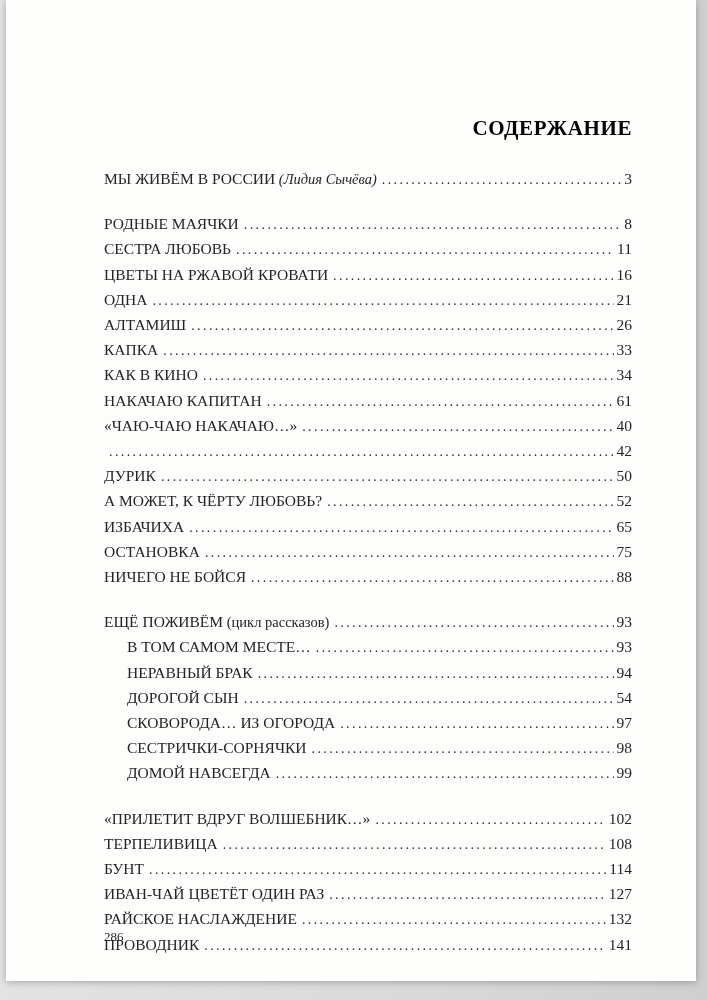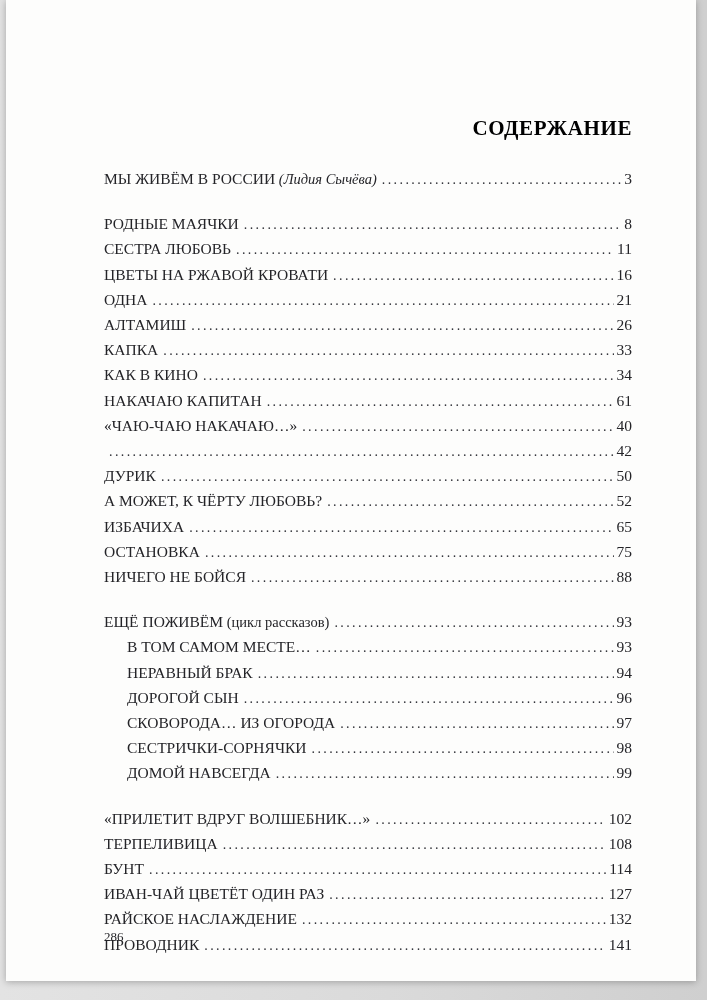--- a/index.html
+++ b/index.html
@@ -163,21 +163,21 @@
             <span class="entry-page">93</span>
           </div>
           <div class="toc-entry indent">
             <span class="entry-title">НЕРАВНЫЙ БРАК</span>
             <span class="dots"></span>
             <span class="entry-page">94</span>
           </div>
           <div class="toc-entry indent">
             <span class="entry-title">ДОРОГОЙ СЫН</span>
             <span class="dots"></span>
-            <span class="entry-page">96</span>
+            <span class="entry-page">54</span>
           </div>
           <div class="toc-entry indent">
             <span class="entry-title">СКОВОРОДА… ИЗ ОГОРОДА</span>
             <span class="dots"></span>
             <span class="entry-page">97</span>
           </div>
           <div class="toc-entry indent">
             <span class="entry-title">СЕСТРИЧКИ-СОРНЯЧКИ</span>
             <span class="dots"></span>
             <span class="entry-page">98</span>

